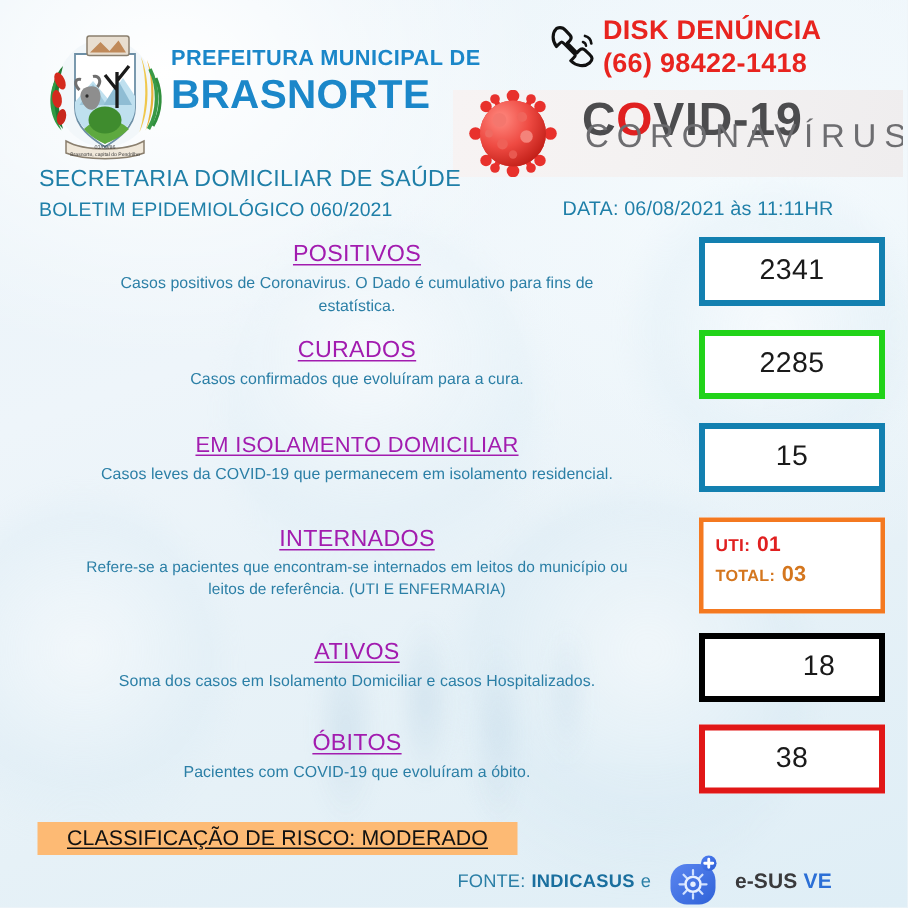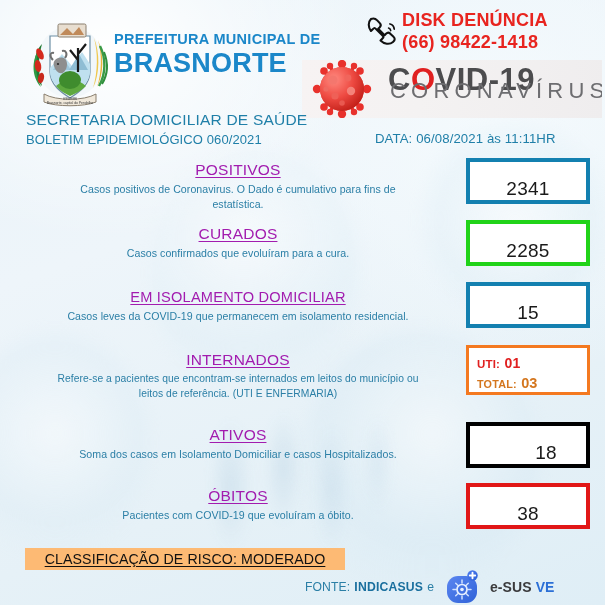--- a/index.html
+++ b/index.html
@@ -96,33 +96,33 @@
   }
   .row-title.small { font-size:14.6px; }
   .row-desc {
     margin-top:3px; font-size:10.6px; color:#2b7fa6;
     line-height:1.42; letter-spacing:.05px;
   }
   .row-desc.wide { font-size:10.3px; }
 
   .val-box {
     position:absolute; left:466px; width:124px; height:46px;
-    background:#ffffff; display:flex; align-items:flex-end; justify-content:center;
+    background:#ffffff; display:flex; align-items:center; justify-content:center;
   }
   .val-num { font-size:19px; color:#1a1a1a; letter-spacing:.3px; }
 
   .bx-teal  { border:4px solid #1380b0; }
   .bx-green { border:4px solid #21d319; }
   .bx-black { border:4px solid #000000; }
   .bx-red   { border:4px solid #e11717; }
   .bx-orange{ border:3px solid #f47920; }
 
   
   #box-internados {
-    position:absolute; left:466px; top:345px; width:124px; height:50px;
+    position:absolute; left:466px; top:345px; width:124px; height:64px;
     background:#ffffff; padding:5px 0 0 8px;
   }
   .int-line { line-height:1.28; white-space:nowrap; }
   .int-lbl-uti { font-size:11.5px; font-weight:bold; color:#e02020; letter-spacing:.2px; }
   .int-val-uti { font-size:14px; font-weight:bold; color:#e02020; letter-spacing:.2px; }
   .int-lbl-enf { font-size:11.2px; color:#2b7fa6; letter-spacing:.1px; }
   .int-val-enf { font-size:14.5px; font-weight:bold; color:#1561c4; }
   .int-lbl-tot { font-size:10.8px; font-weight:bold; color:#d4761e; letter-spacing:.2px; }
   .int-val-tot { font-size:14.5px; font-weight:bold; color:#d4761e; }
 

